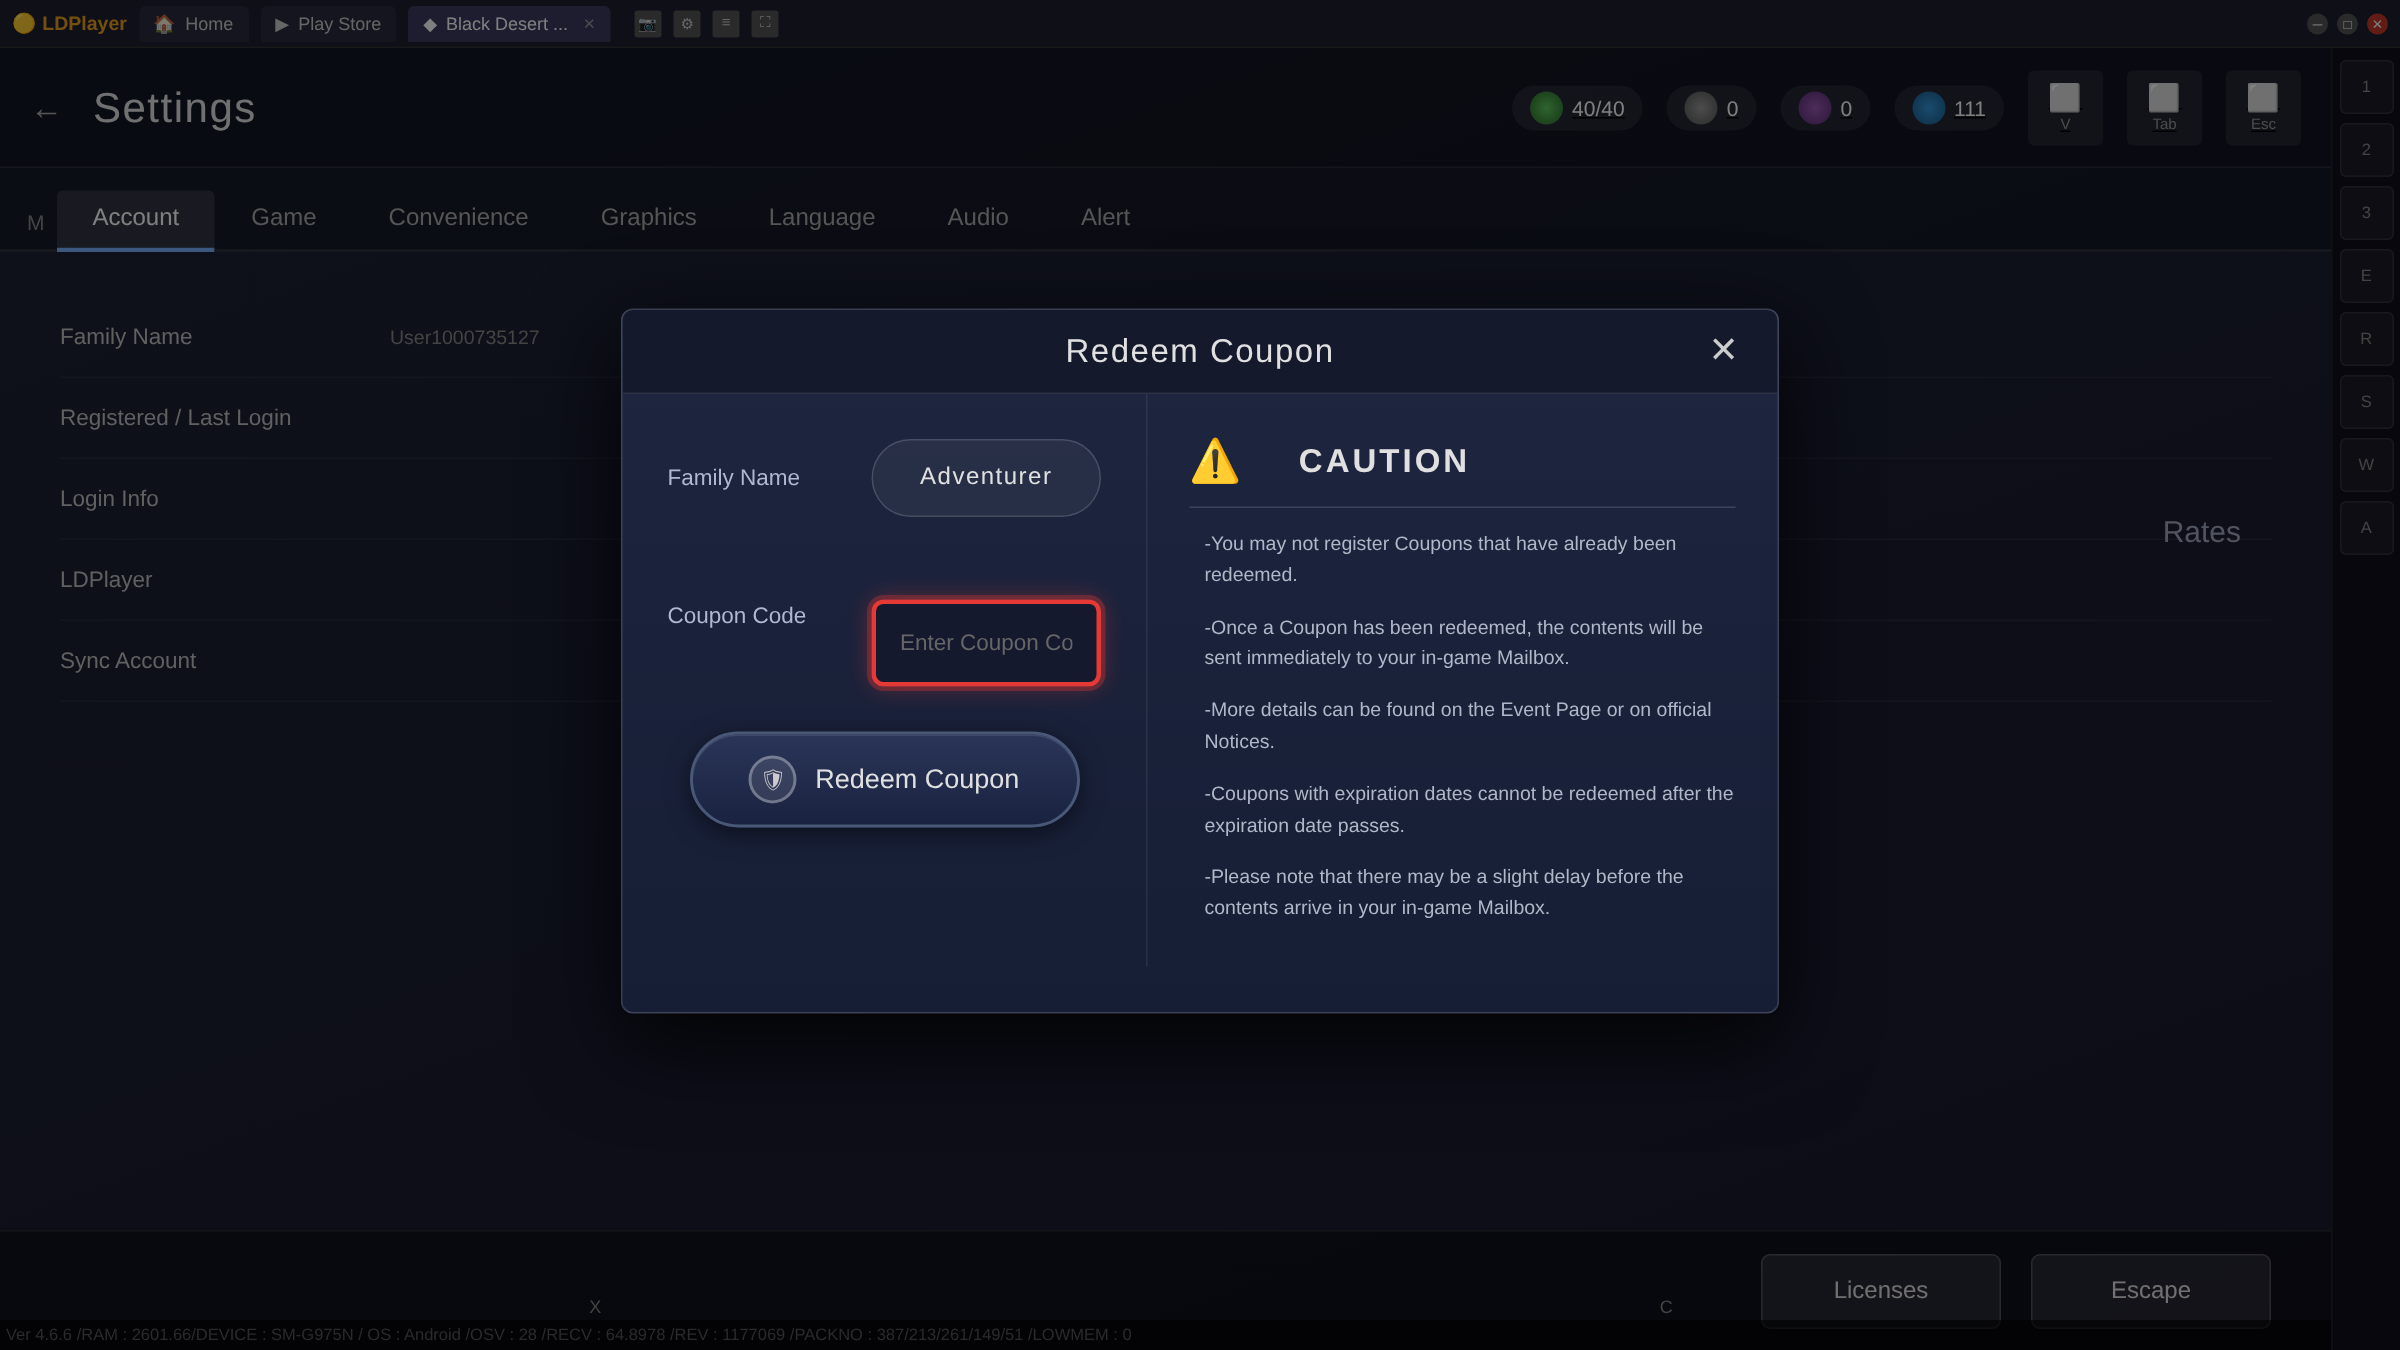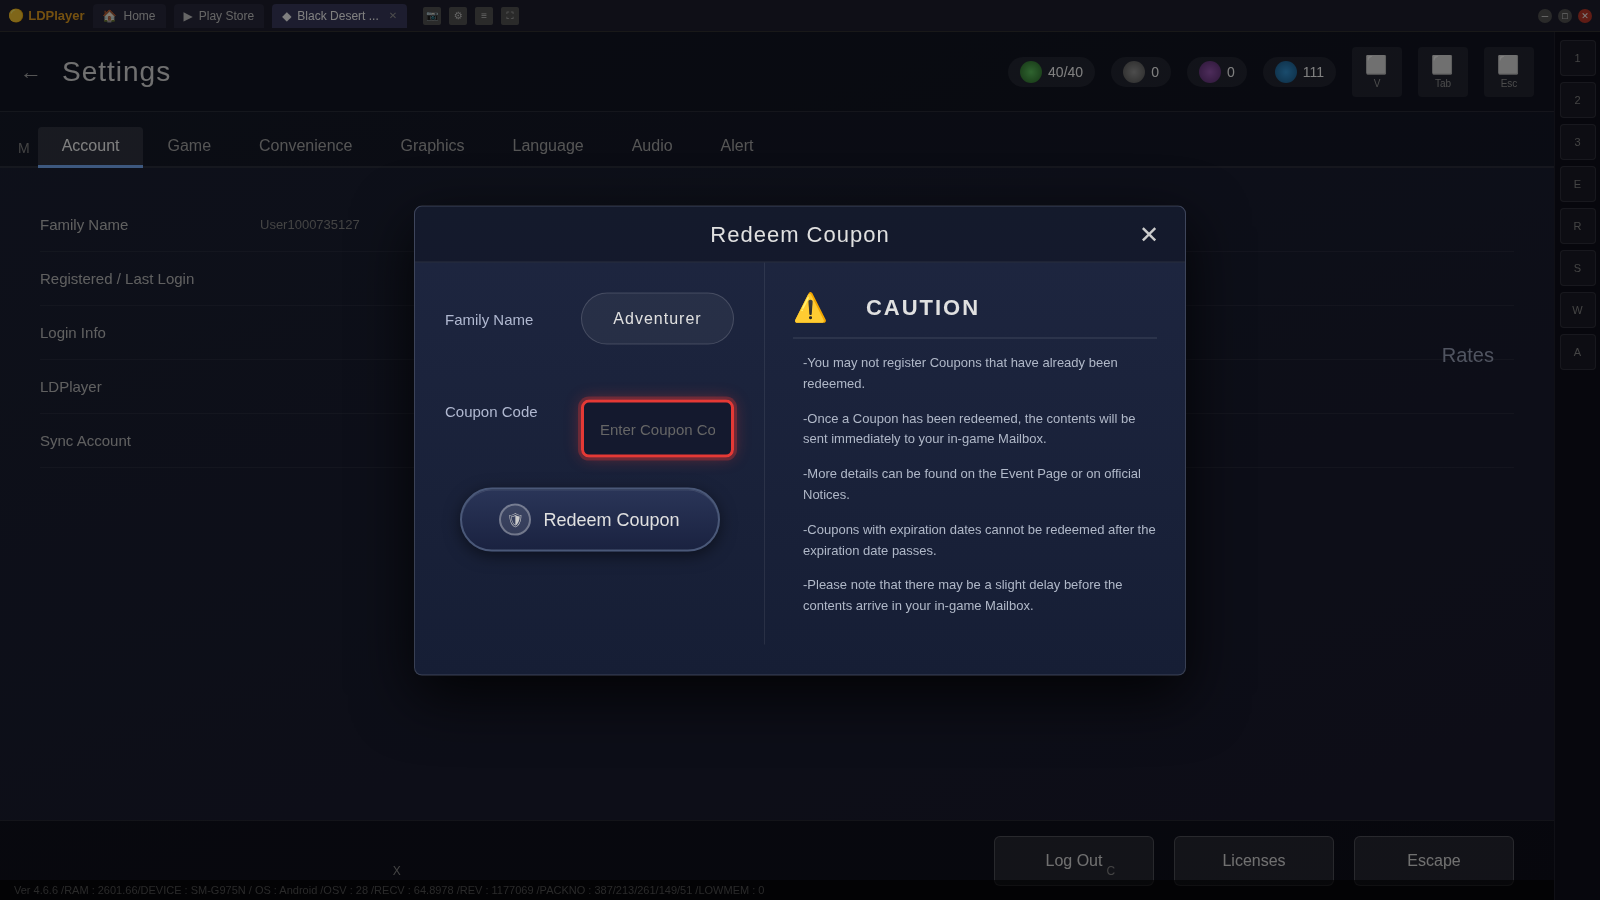--- a/index.html
+++ b/index.html
@@ -123,20 +123,21 @@
       color: #e0e0e0;
       font-size: 28px;
       font-weight: 400;
       letter-spacing: 1px;
     }
     .top-bar-right {
       margin-left: auto;
       display: flex;
       align-items: center;
       gap: 16px;
+      text-decoration: underline;
     }
     .resource-item {
       display: flex;
       align-items: center;
       gap: 6px;
       background: rgba(255,255,255,0.08);
       border-radius: 16px;
       padding: 4px 12px;
     }
     .resource-icon {
@@ -256,21 +257,21 @@
     
     .status-bar {
       position: absolute;
       bottom: 0;
       left: 0;
       right: 0;
       height: 20px;
       background: rgba(0,0,0,0.6);
       display: flex;
       align-items: center;
-      padding: 0 14px;
+      padding: 0 4px;
       color: #555;
       font-size: 11px;
     }
 
     
     .rates-section {
       position: absolute;
       top: 176px;
       right: 60px;
       color: #a0a8c0;
@@ -607,21 +608,20 @@
       </div>
       <div class="setting-row">
         <div class="setting-label">LDPlayer</div>
       </div>
       <div class="setting-row">
         <div class="setting-label">Sync Account</div>
       </div>
     </div>
 
     <div class="bottom-bar">
-      <div class="bottom-btn">Log Out</div>
       <div class="bottom-btn">Licenses</div>
       <div class="bottom-btn">Escape</div>
     </div>
 
     <div class="bottom-hints">
       <div class="hint-col">
         <span class="hint-key">X</span>
       </div>
       <div class="hint-col">
         <span class="hint-key">C</span>

